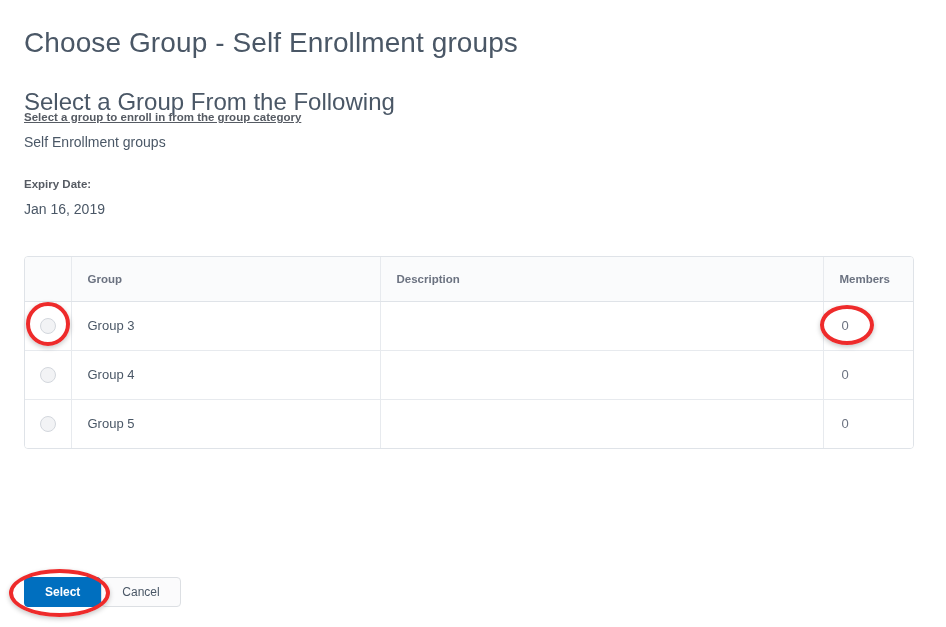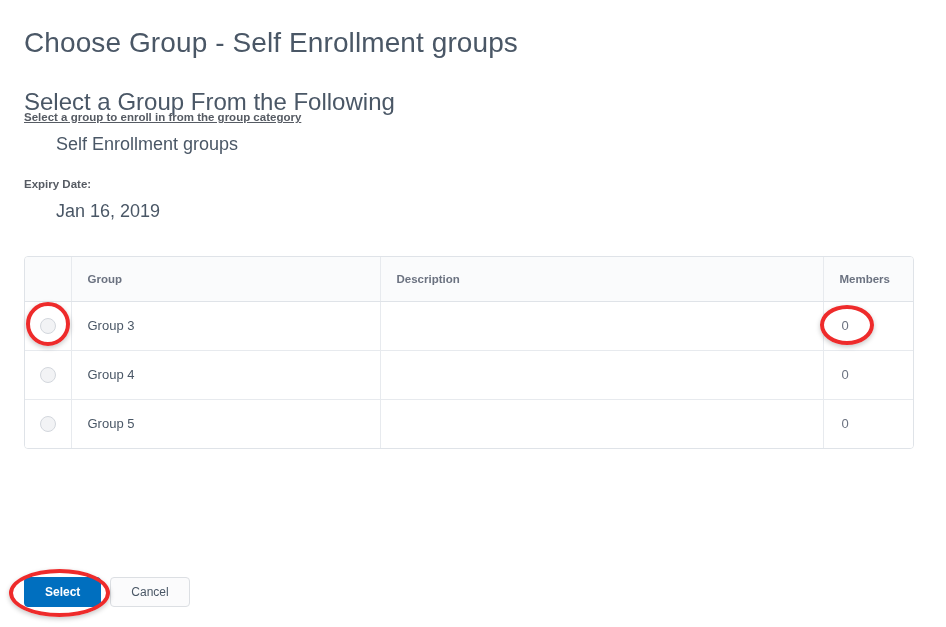--- a/index.html
+++ b/index.html
@@ -49,25 +49,24 @@
     position: absolute;
     left: 24px;
     font-size: 11.5px;
     font-weight: bold;
     color: #565b63;
     white-space: nowrap;
   }
   .field-value {
     position: absolute;
     left: 24px;
-    font-size: 18px;
+    font-size: 14px;
     font-weight: 400;
     color: #4a5766;
     white-space: nowrap;
-    margin-left: 32px;
   }
   #category-label { top: 111px; text-decoration: underline; }
   #category-value { top: 134px; }
   #expiry-label   { top: 178px; }
   #expiry-value   { top: 201px; }
 
   
   .table-wrap {
     position: absolute;
     left: 24px;
@@ -159,21 +158,20 @@
     background: #4c555f;
   }
 
   
   .button-bar {
     position: absolute;
     left: 24px;
     top: 577px;
     display: flex;
     align-items: flex-start;
-    gap: 9px;
   }
   .btn {
     font-family: "Liberation Sans", sans-serif;
     font-size: 12px;
     font-weight: bold;
     border-radius: 4px;
     box-sizing: border-box;
     cursor: pointer;
     height: 30px;
     line-height: 28px;

